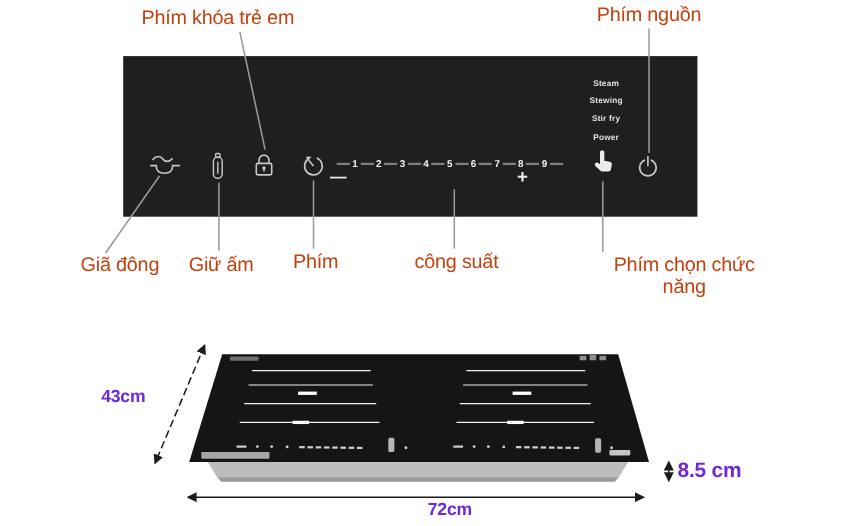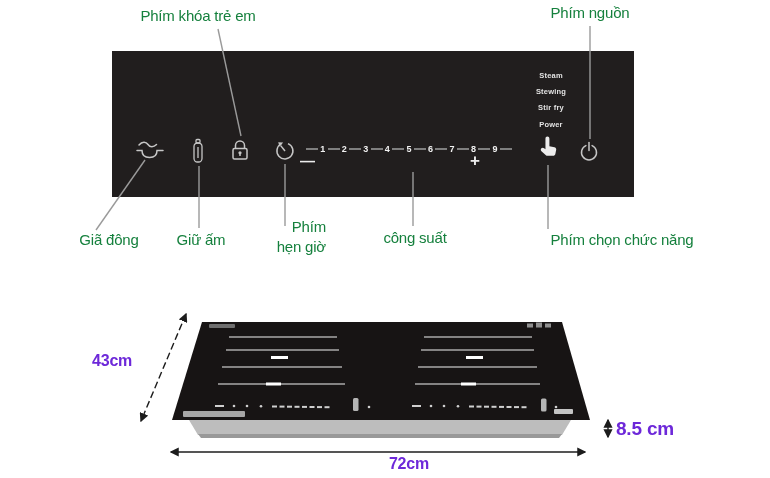--- a/index.html
+++ b/index.html
@@ -2,21 +2,21 @@
 <html><head>
 <meta charset="utf-8">
 <style>
   html,body { margin:0; padding:0; background:#ffffff; }
   #canvas {
     position:relative; width:770px; height:478px; background:#ffffff;
     font-family:"Liberation Sans", sans-serif; overflow:hidden;
   }
   .abs { position:absolute; }
   .label {
-    color:#15803d; font-size:15px; font-weight:500;
+    color:#c2410c; font-size:18px; font-weight:500;
     text-align:center; line-height:20px; letter-spacing:-0.2px;
   }
   .dim { font-weight:bold; font-size:16px; color:#6d28d9; letter-spacing:-0.2px; }
 
   .panel { left:112px; top:51px; width:522px; height:146px; background:#211e1e; }
 
   .fn-modes { left:523px; top:68px; width:56px; text-align:center; }
   .fn-modes div {
     font-size:7.5px; color:#e3e3e3; font-weight:bold;
     height:16.2px; line-height:16.2px; letter-spacing:0.2px;
@@ -204,23 +204,22 @@
     <svg width="22" height="22" viewBox="0 0 22 22" fill="none" stroke="#c6c6c6" stroke-width="1.5" stroke-linecap="round">
       <path d="M7.9 5.6 A7.5 7.5 0 1 0 14.1 5.6"></path>
       <line x1="11" y1="2.5" x2="11" y2="10.5"></line>
     </svg>
   </span>
 
   <div class="abs label" style="left:124px; top:6px;  width:148px;">Phím khóa trẻ em</div>
   <div class="abs label" style="left:534px; top:3px;  width:112px;">Phím nguồn</div>
   <div class="abs label" style="left:68px;  top:230px; width:82px;">Giã đông</div>
   <div class="abs label" style="left:166px; top:230px; width:70px;">Giữ ấm</div>
-  <div class="abs label" style="left:248px; top:217px; width:78px;text-align:right;">
+  <div class="abs label" style="left:248px; top:228px; width:78px;">
     <div>Phím</div>
-    <div>hẹn giờ</div>
   </div>
   <div class="abs label" style="left:343px; top:228px; width:144px;">
     <div>công suất</div>
   </div>
   <div class="abs label" style="left:536px; top:230px; width:172px;">Phím chọn chức năng</div>
 
   <div class="abs dim" style="left:92px;  top:352px;">43cm</div>
   <div class="abs dim" style="left:349px; top:455px; width:80px; text-align:right;">72cm</div>
   <div class="abs dim" style="left:616px; top:418px; font-size:19px;">8.5 cm</div>
 

